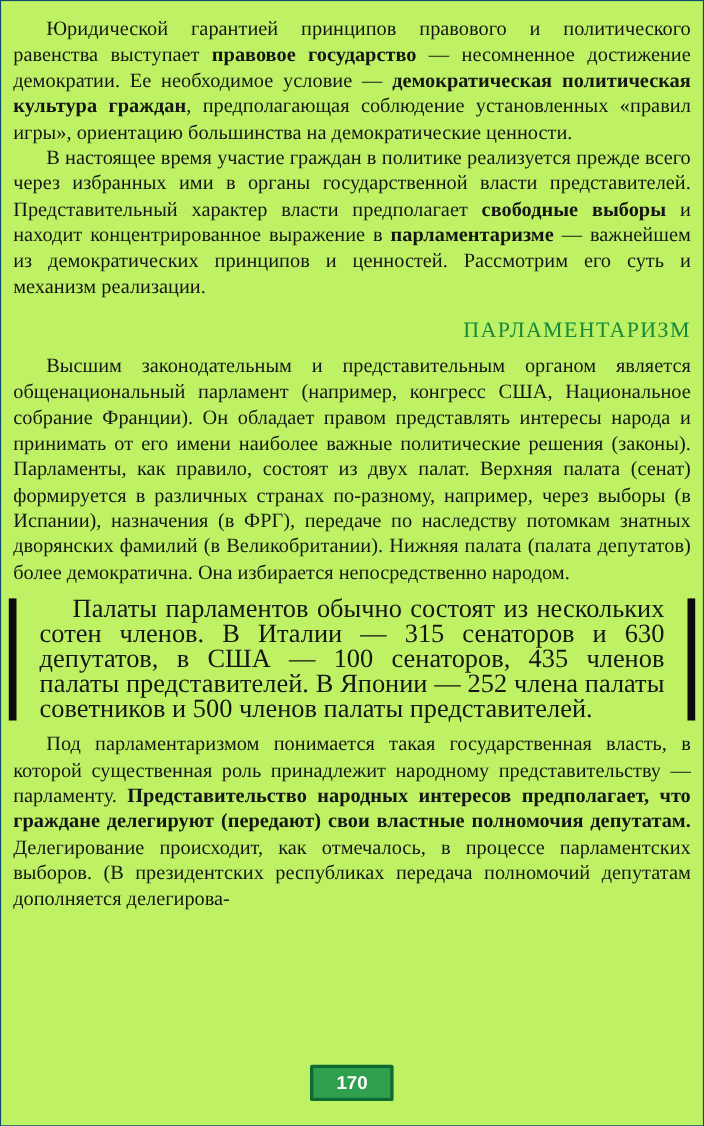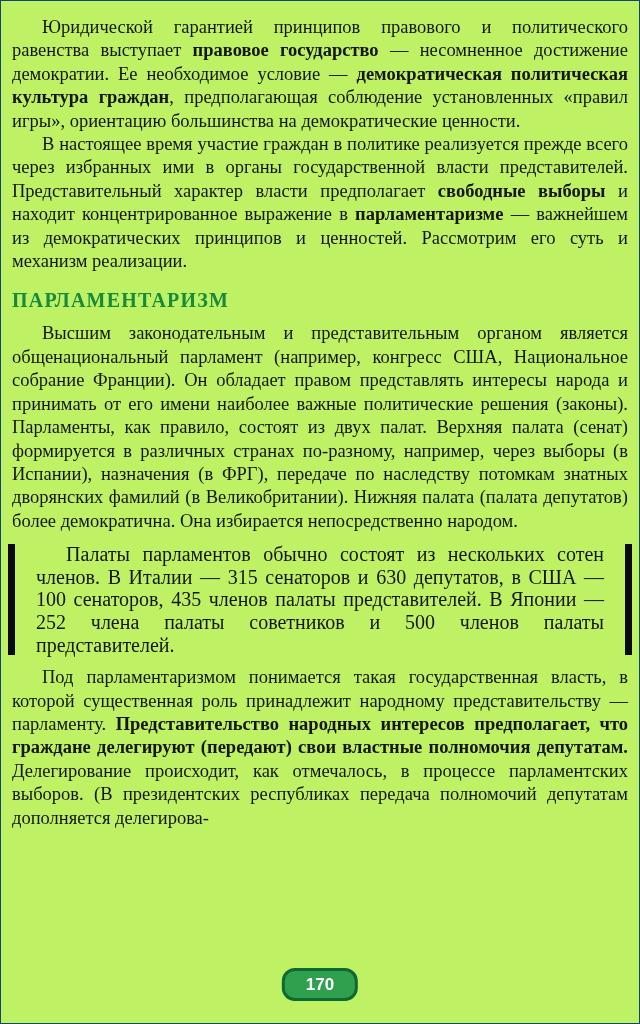--- a/index.html
+++ b/index.html
@@ -26,52 +26,52 @@
     text-align: justify;
     text-indent: 30px;
     font-size: 18.5px;
     line-height: 23.4px;
   }
   .para b {
     font-weight: bold;
   }
   .heading {
     margin: 16px 0 10px 0;
-    text-align: left;
+    text-align: right;
     color: #178a3c;
     font-size: 20px;
-    font-weight: bold;
+    font-weight: normal;
     letter-spacing: 1.2px;
   }
   .factbox {
     position: relative;
     margin: 9px 0 9px 0;
     padding: 1px 24px 1px 24px;
   }
   .factbox .bar {
     position: absolute;
     top: 2px;
     bottom: 2px;
     width: 7px;
     background: #0a0a0a;
   }
   .bar-left { left: -4px; }
   .bar-right { right: -4px; }
   .factbox .para {
-    font-size: 20px;
+    font-size: 24px;
     line-height: 22.6px;
   }
   .footer-badge {
     position: absolute;
     left: 50%;
     bottom: 22px;
     transform: translateX(-50%);
     background: #2fa04e;
     border: 3px solid #0e6a31;
-    border-radius: 13px;
+    border-radius: 2px;
     color: #ffffff;
     font-weight: bold;
     font-size: 17px;
     line-height: 1;
     padding: 5px 21px;
     font-family: "Liberation Sans", sans-serif;
   }
 </style>
 </head>
 <body>

